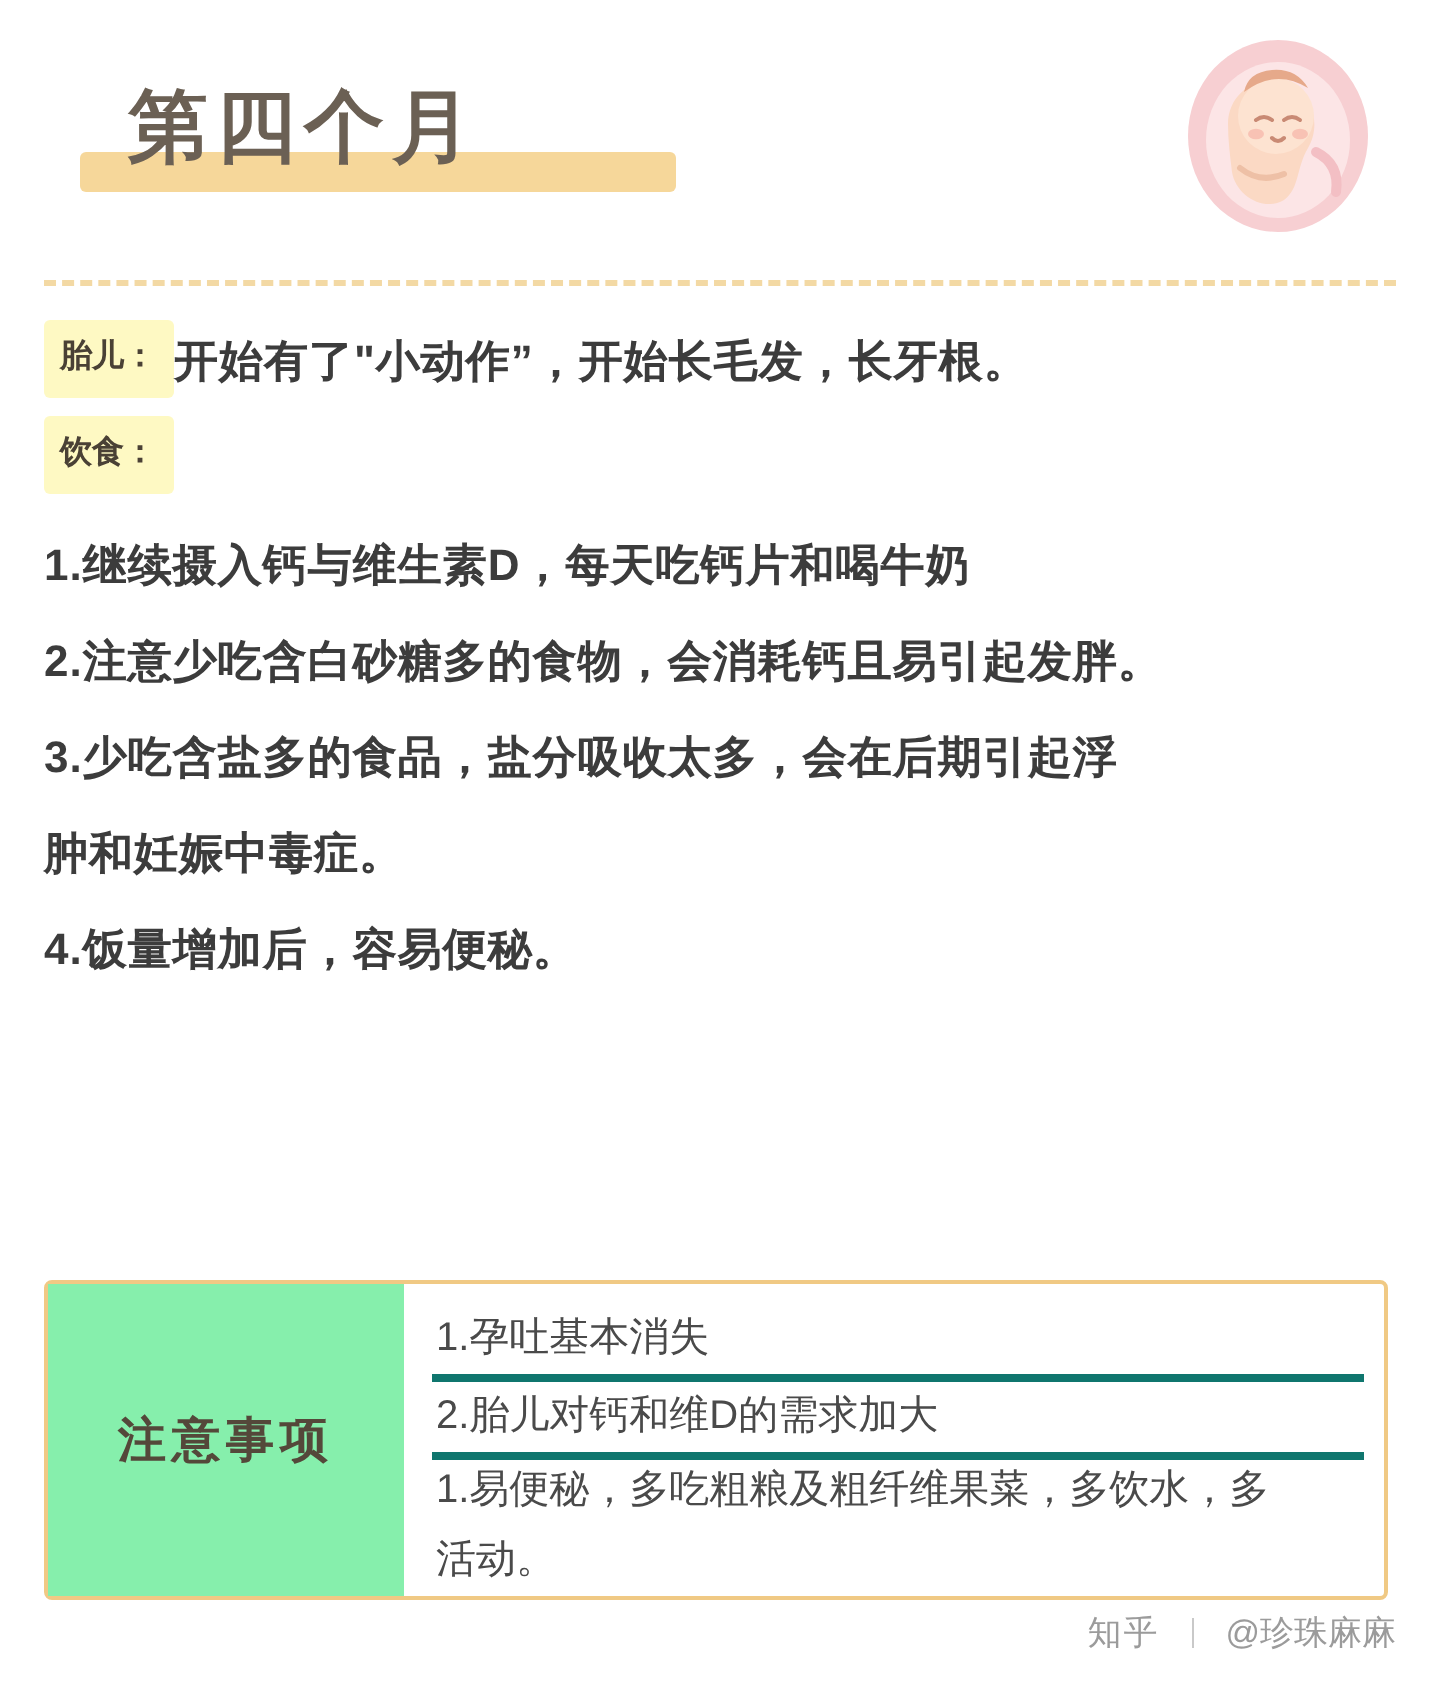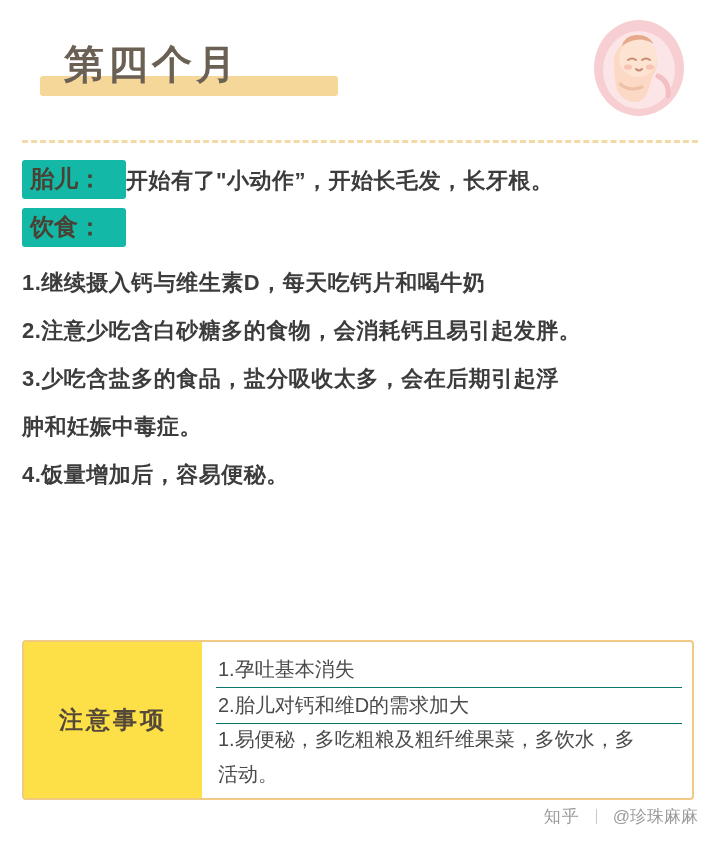--- a/index.html
+++ b/index.html
@@ -75,26 +75,26 @@
     top: 160px;
     width: 680px;
   }
 
   .row {
     display: block;
     margin-bottom: 4px;
   }
   .tag {
     display: inline-block;
-    background: #14b8a6;
+    background: #fef9c3;
     color: #4a4135;
-    font-size: 24px;
+    font-size: 16px;
     font-weight: bold;
     line-height: 34px;
-    padding: 2px 24px 3px 8px;
+    padding: 2px 9px 3px 8px;
     border-radius: 3px;
     vertical-align: top;
     white-space: nowrap;
   }
   .rowtext {
     display: inline;
     font-size: 22px;
     font-weight: bold;
     line-height: 42px;
     color: #3c3c3c;
@@ -124,39 +124,39 @@
     top: 640px;
     width: 672px;
     height: 160px;
     border: 2px solid #f0c984;
     border-radius: 4px;
     box-sizing: border-box;
     display: flex;
   }
   .notice-label {
     width: 178px;
-    background: #fde047;
+    background: #86efac;
     display: flex;
     align-items: center;
     justify-content: center;
     font-size: 24px;
     font-weight: bold;
     letter-spacing: 3px;
     color: #54483a;
   }
   .notice-body {
     flex: 1;
     padding: 10px 10px 0 14px;
     box-sizing: border-box;
   }
   .notice-line {
     font-size: 20px;
     line-height: 35px;
     color: #4a4a4a;
-    border-bottom: 1px solid #0f766e;
+    border-bottom: 4px solid #0f766e;
     padding-left: 2px;
   }
   .notice-line.last {
     border-bottom: none;
   }
   .notice-line.cont {
     border-bottom: none;
     margin-top: -2px;
   }
 

